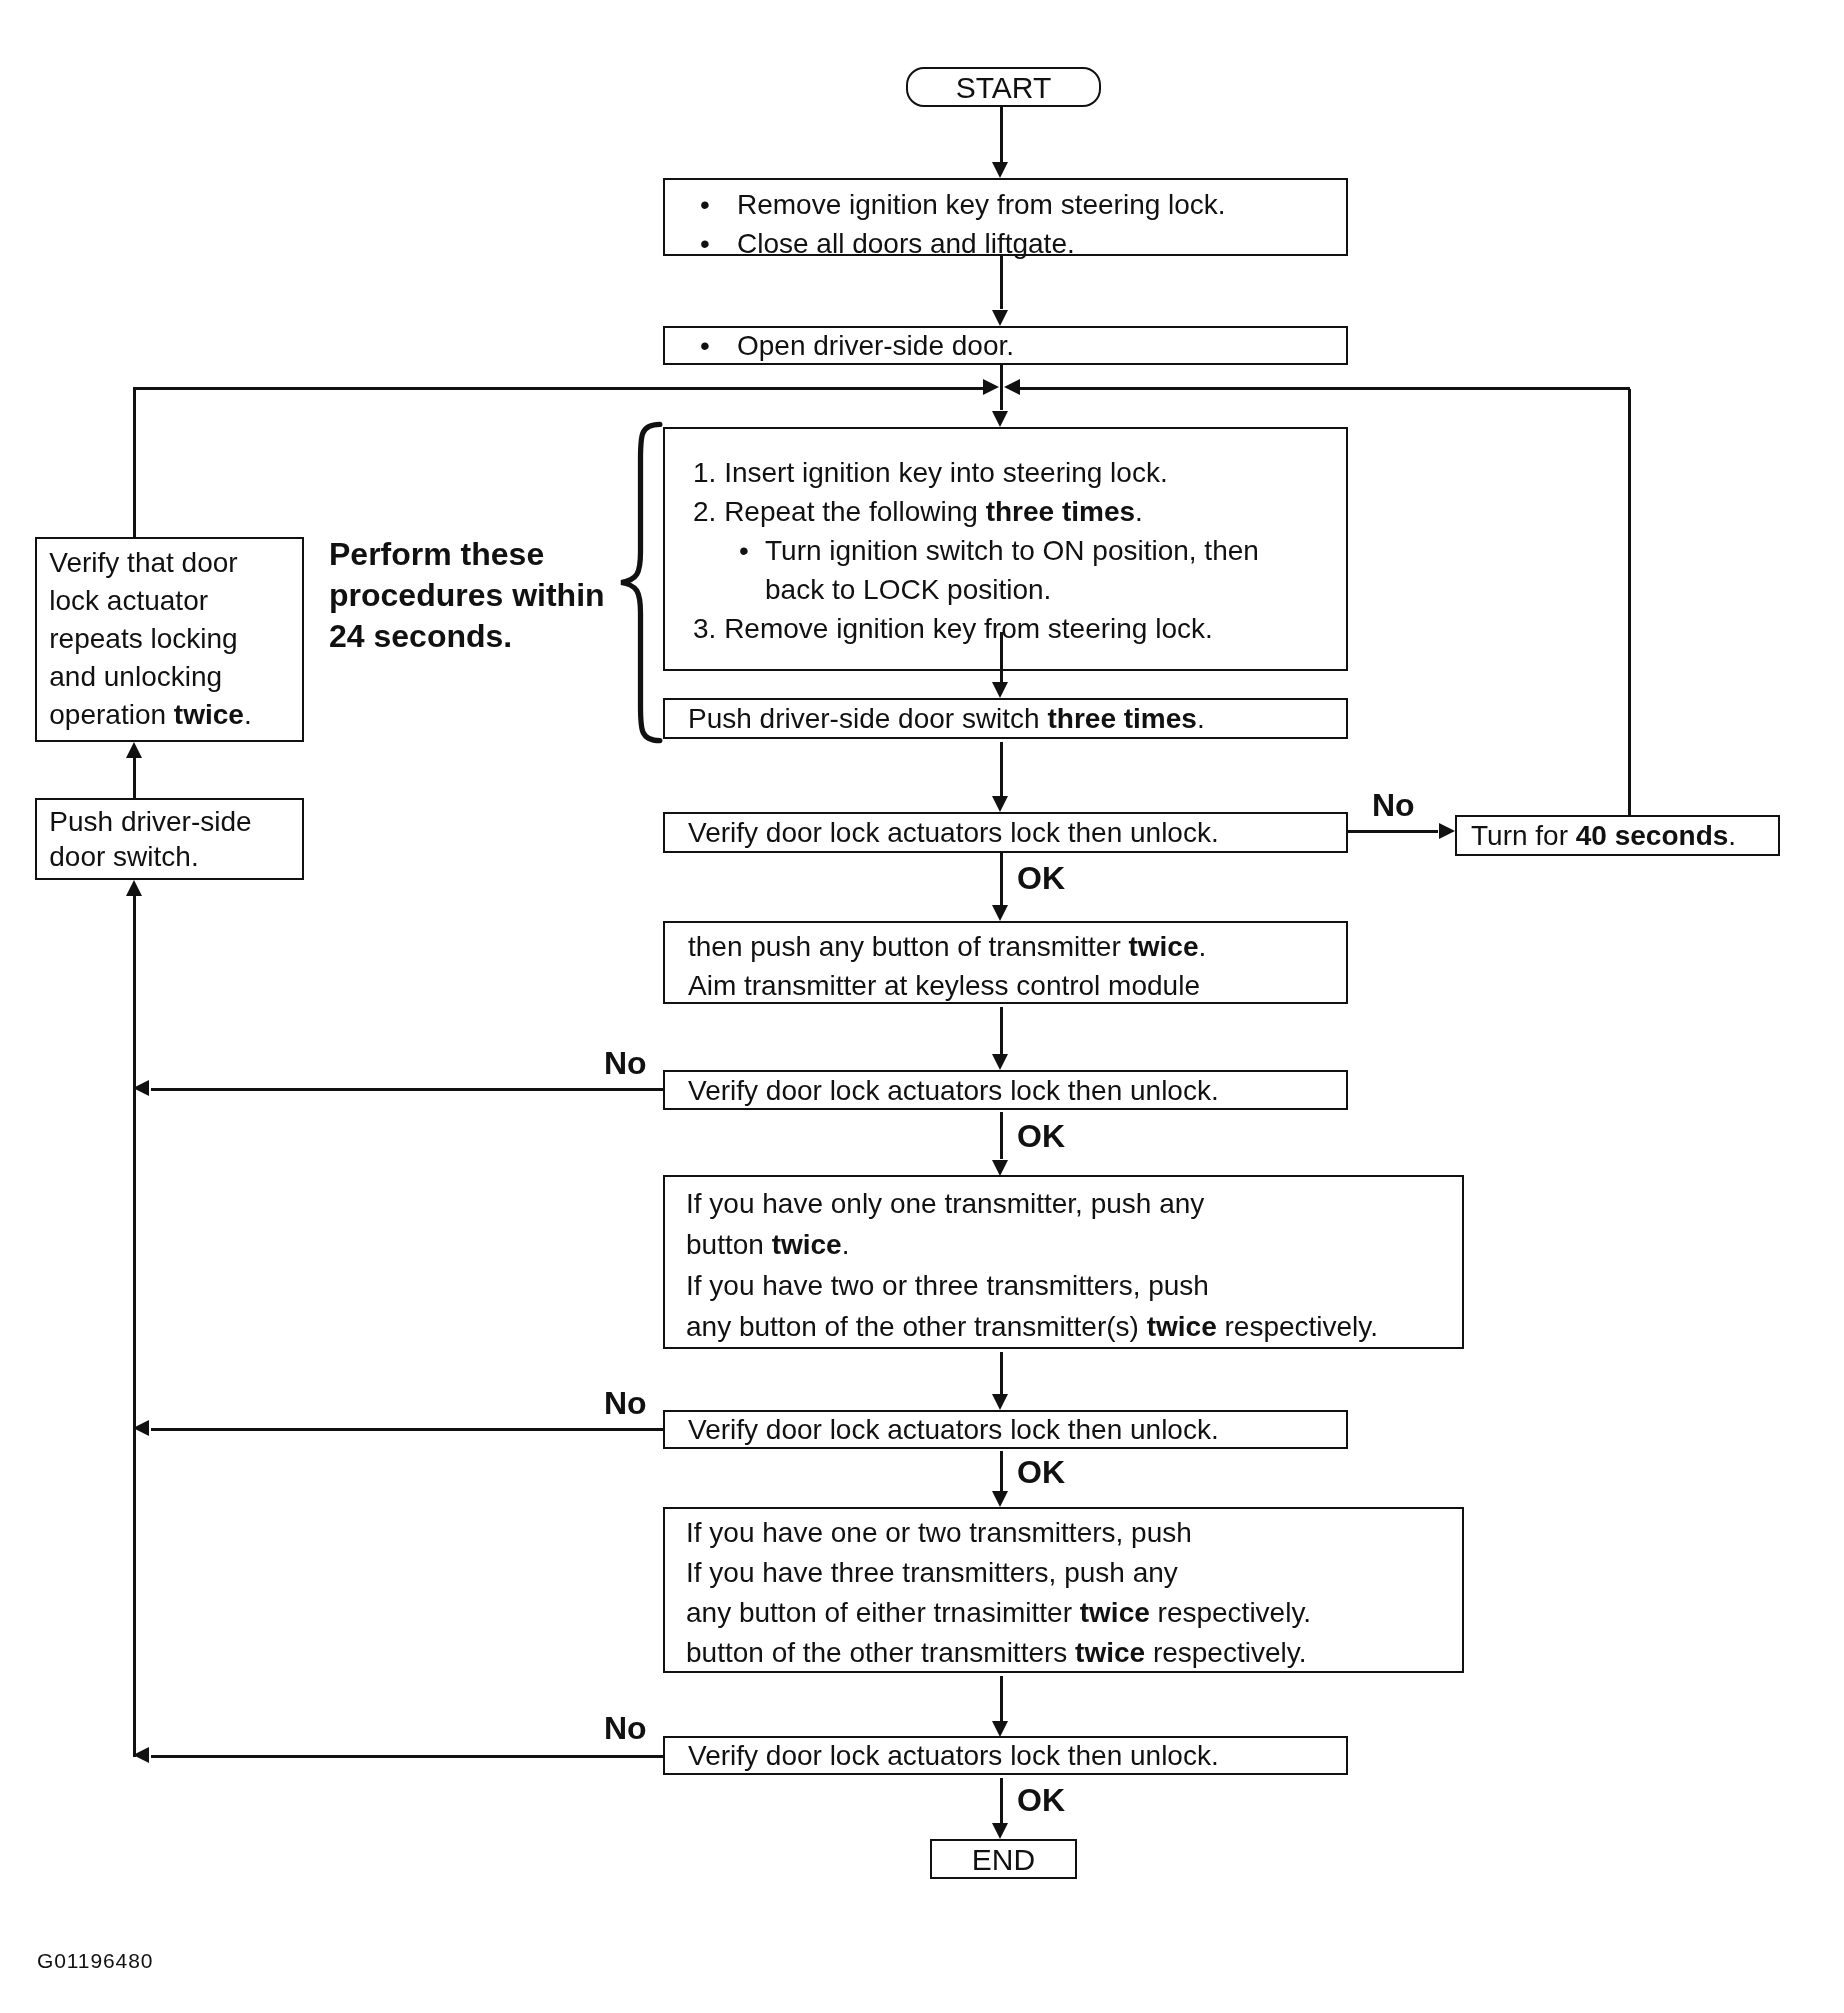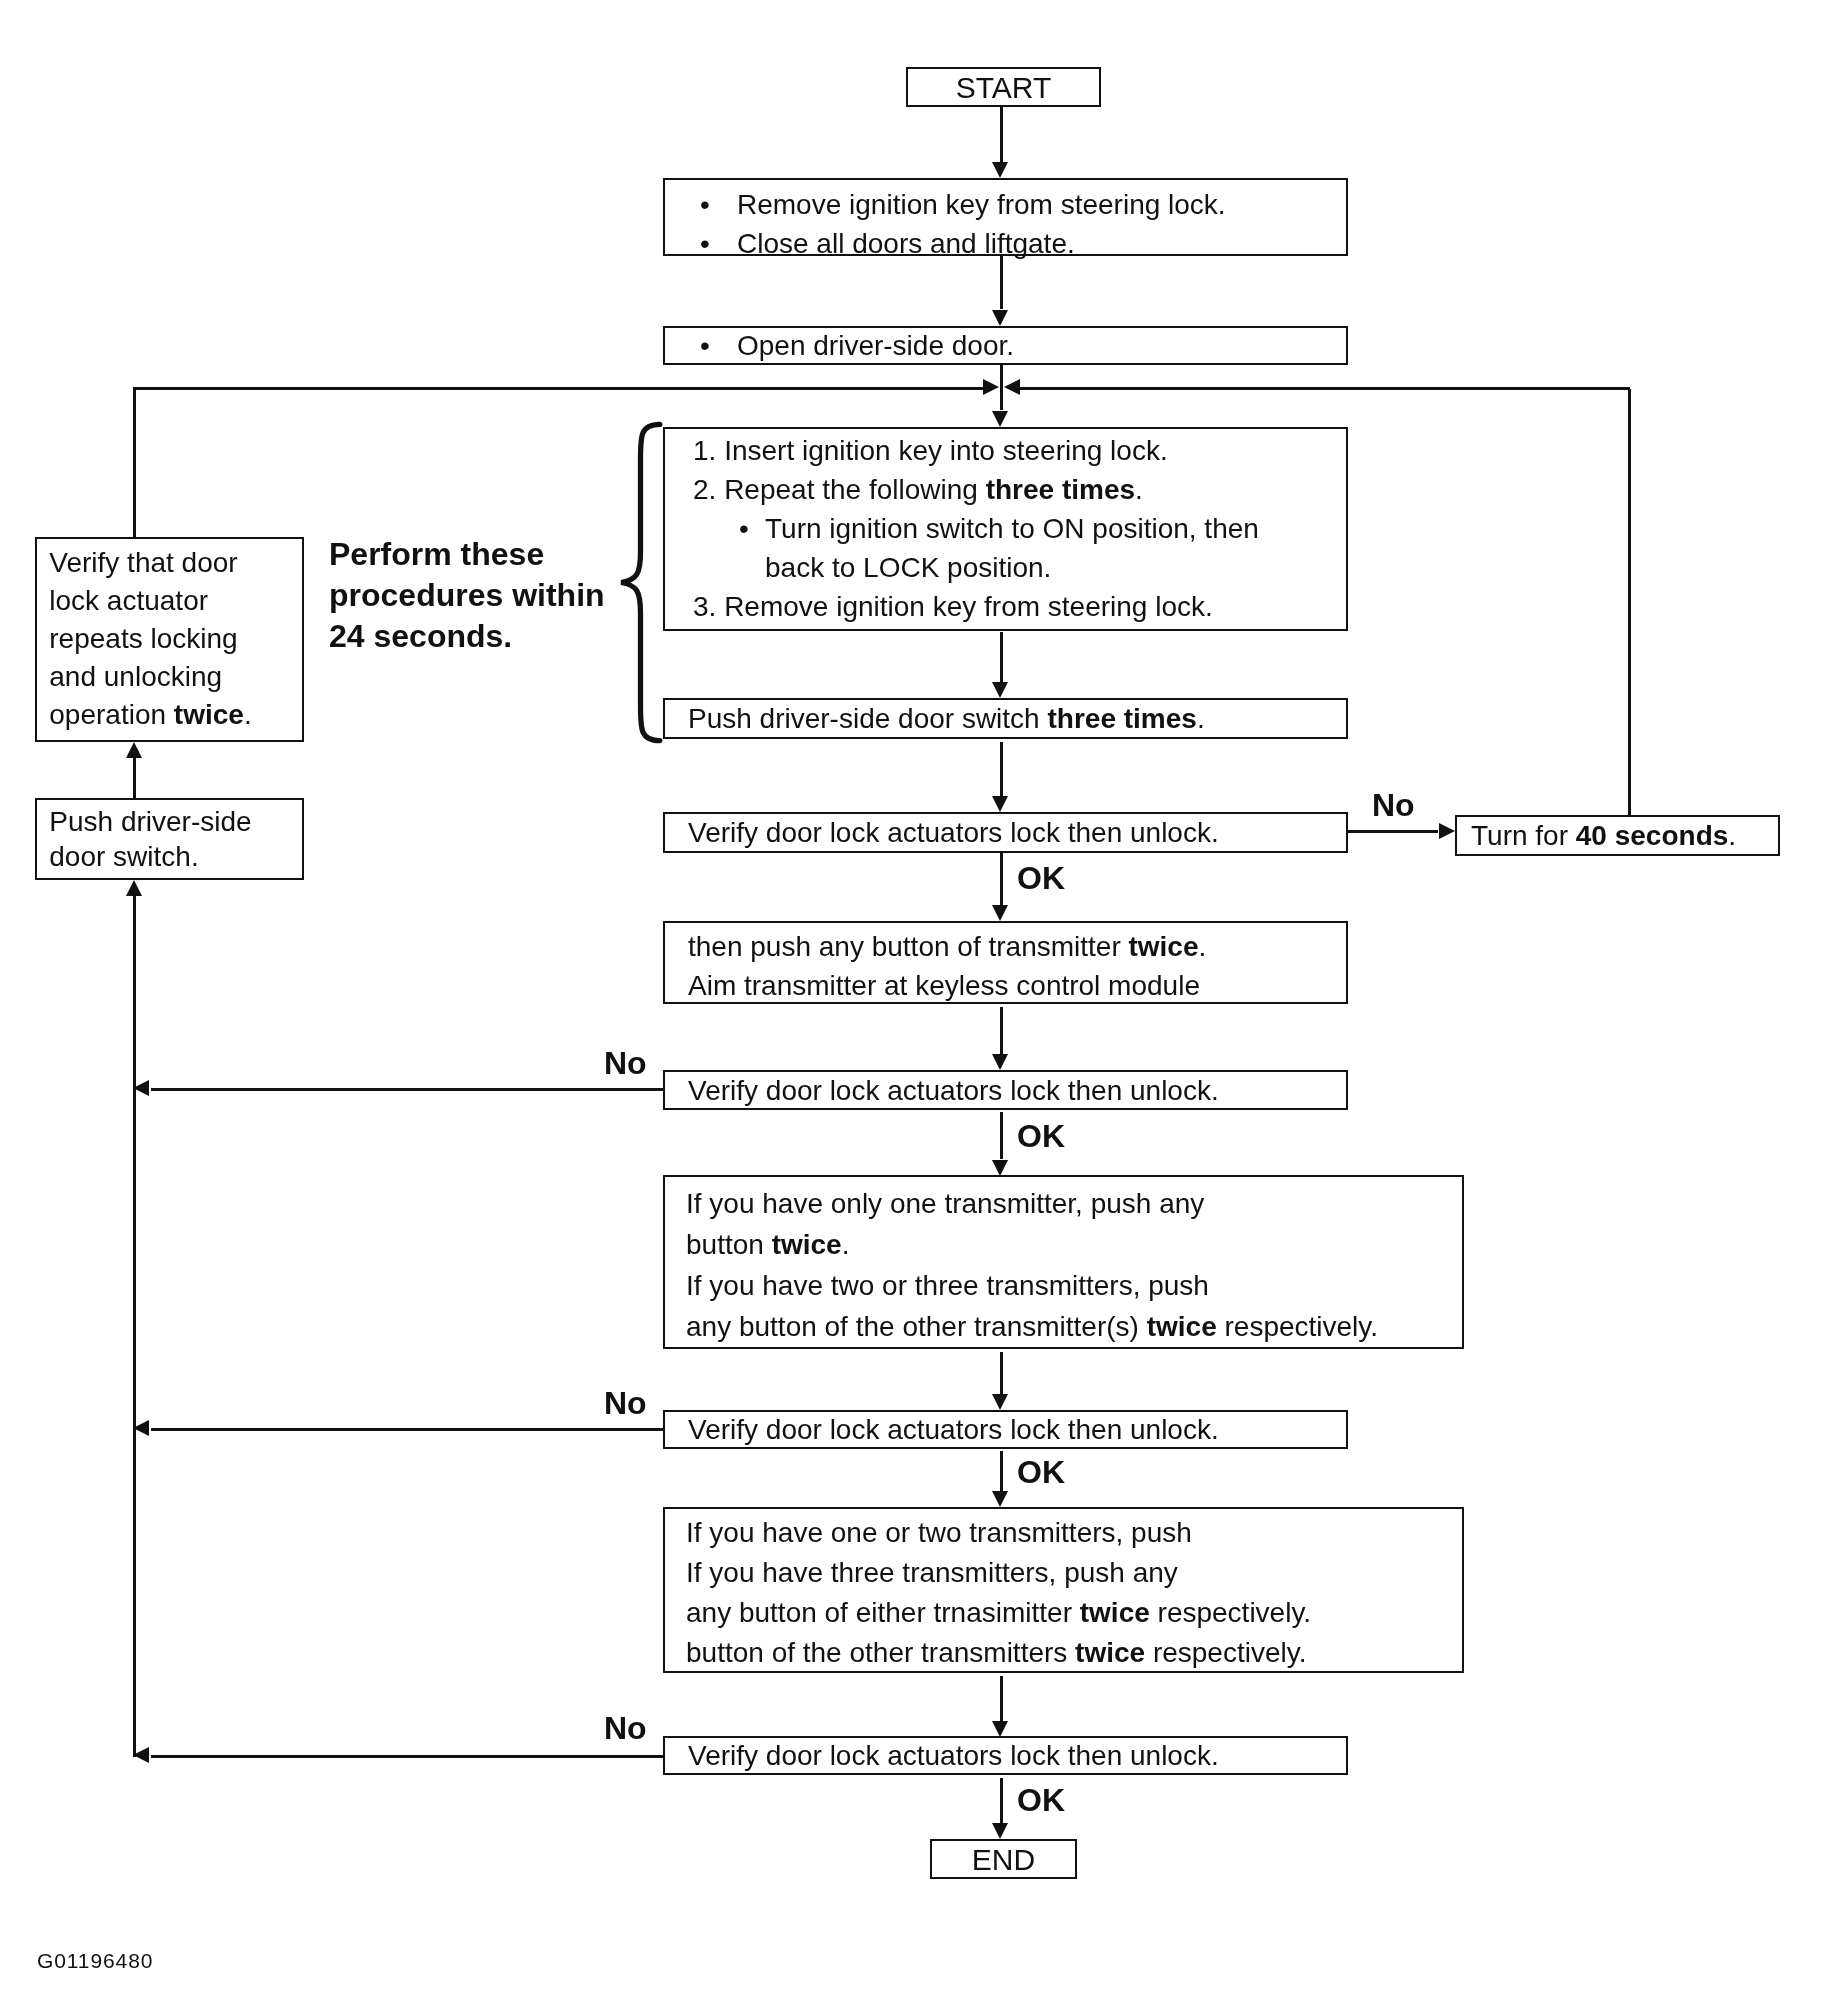--- a/index.html
+++ b/index.html
@@ -27,21 +27,21 @@
   .sub .bullet { width:26px; flex:0 0 26px; }
   .sub2 { padding-left:100px; }
   .note { position:absolute; font-weight:bold; font-size:32px; line-height:41px; }
   .figid { position:absolute; font-size:21px; letter-spacing:0.9px; }
 </style>
 </head>
 <body>
 
 <div id="canvas">
 
-  <div class="box center" style="left:906px; top:67px; width:195px; height:40px; font-size:30px;">
+  <div class="box center" style="left:906px; top:67px; width:195px; height:40px; font-size:30px;border-radius:18px;">
     <span>START</span>
   </div>
 
   <div class="box" style="left:663px; top:178px; width:685px; height:78px; padding-top:5.3px;">
     <div class="brow">
       <span class="bullet">•</span>
       <span>Remove ignition key from steering lock.</span>
     </div>
     <div class="brow">
       <span class="bullet">•</span>
@@ -49,21 +49,21 @@
     </div>
   </div>
 
   <div class="box vmid" style="left:663px; top:326px; width:685px; height:39px;">
     <div class="brow">
       <span class="bullet">•</span>
       <span>Open driver-side door.</span>
     </div>
   </div>
 
-  <div class="box" style="left:663px; top:427px; width:685px; height:204px; padding-top:2px;">
+  <div class="box" style="left:663px; top:427px; width:685px; height:244px; padding-top:24px;">
     <div class="row">
       <span>1. Insert ignition key into steering lock.</span>
     </div>
     <div class="row">
       <span>2. Repeat the following </span><b>three times</b><span>.</span>
     </div>
     <div class="sub">
       <span class="bullet">•</span>
       <span>Turn ignition switch to ON position, then</span>
     </div>

